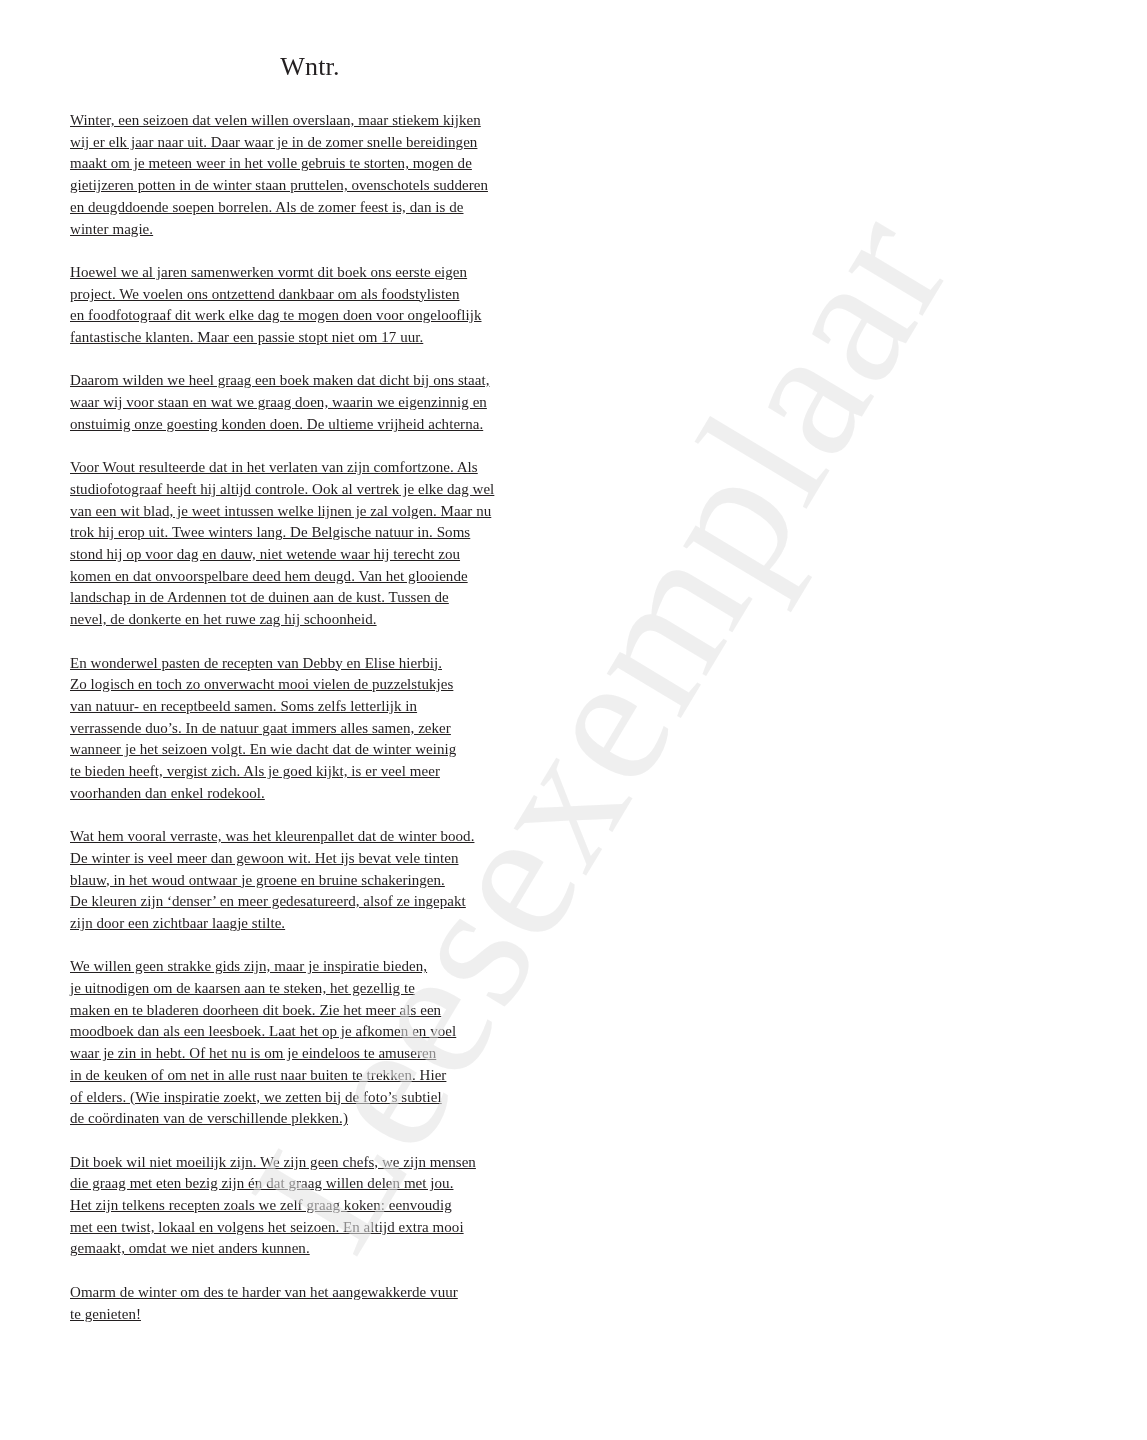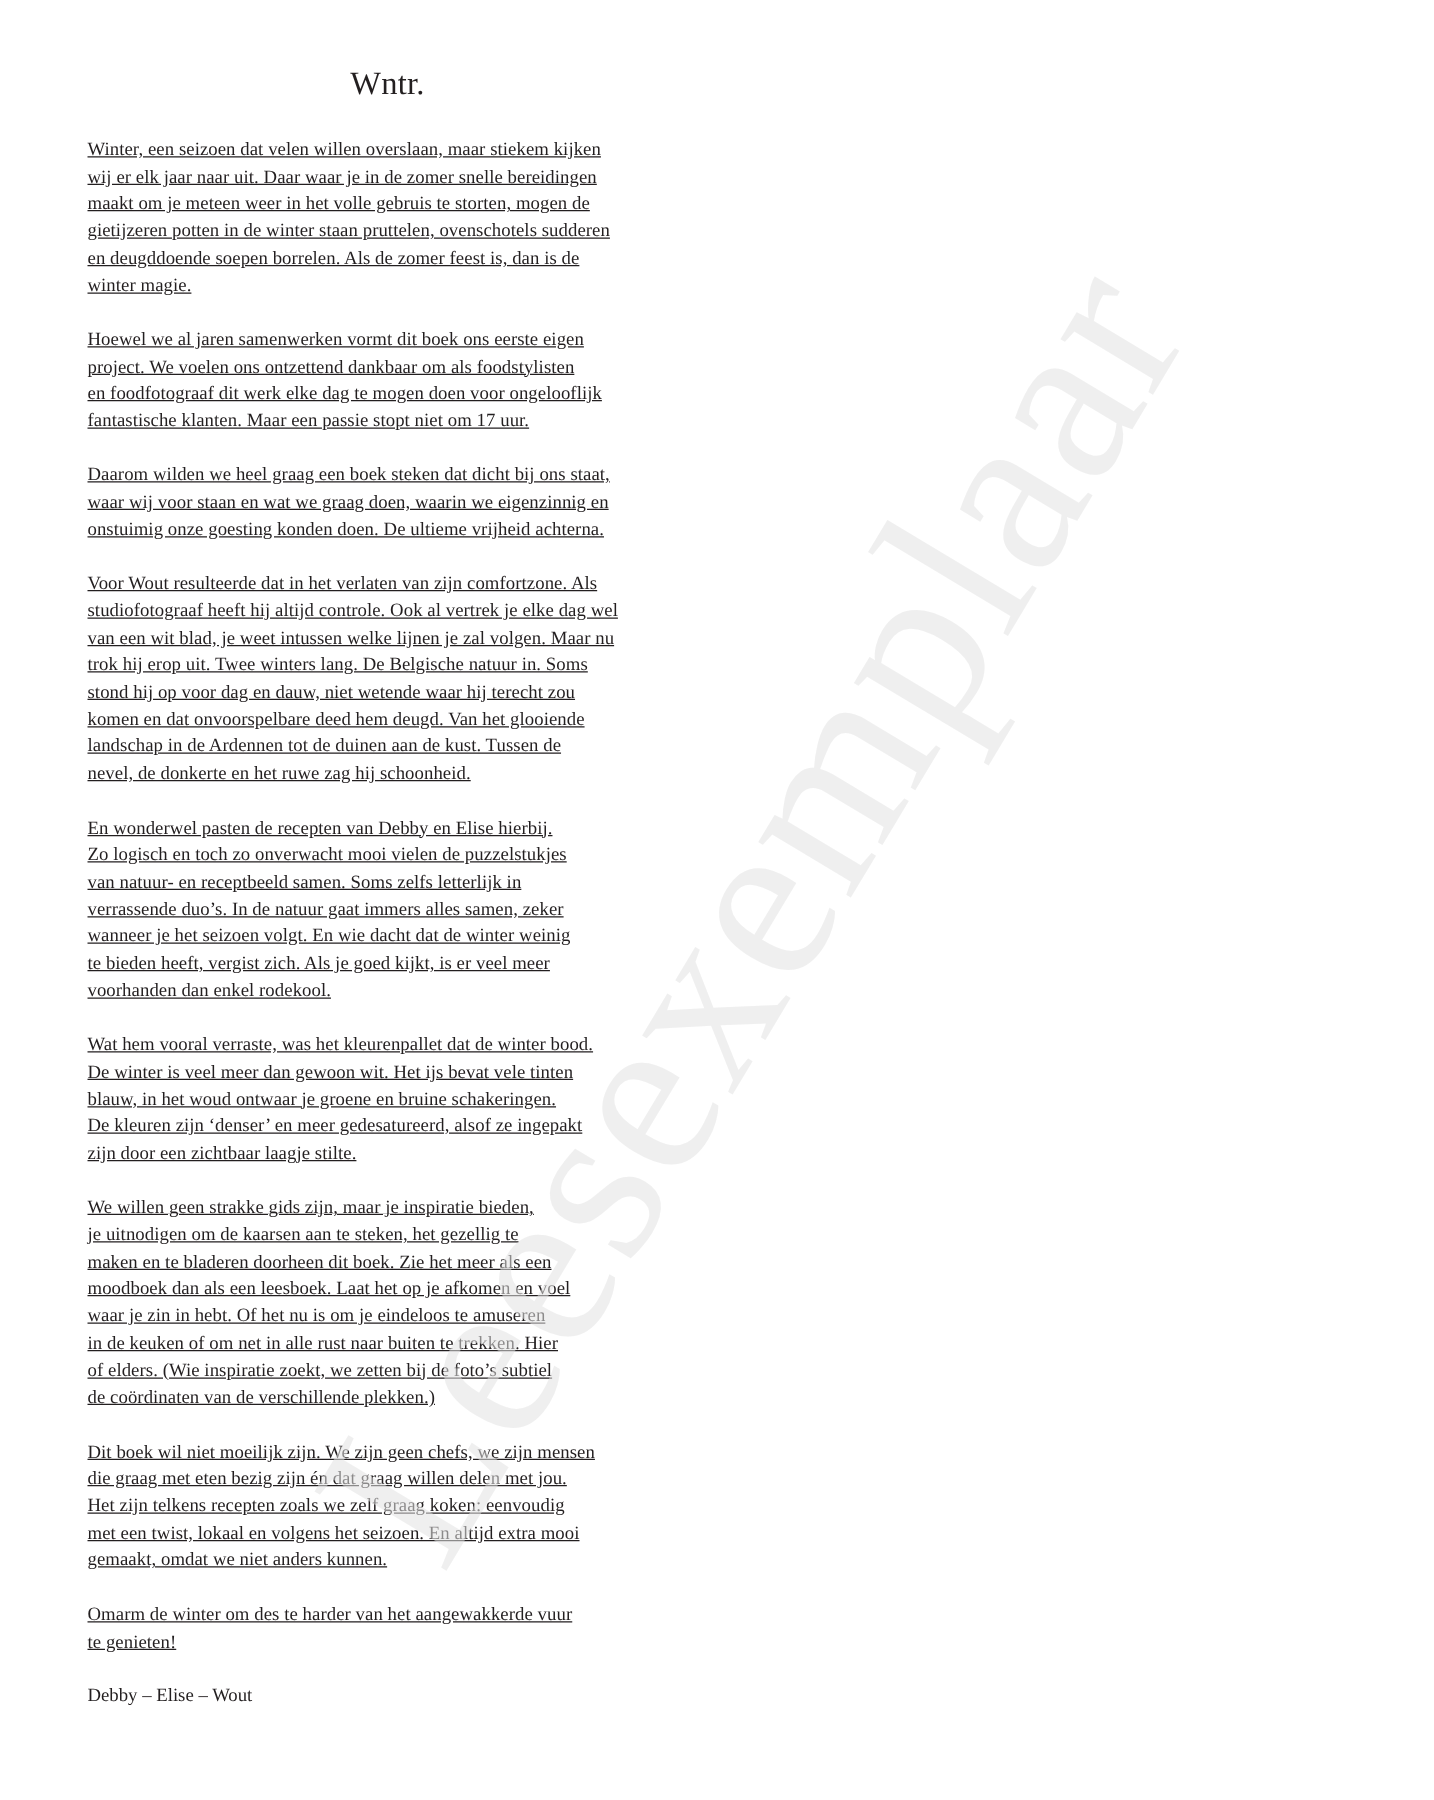--- a/index.html
+++ b/index.html
@@ -67,21 +67,21 @@
   <p class="para">Winter, een seizoen dat velen willen overslaan, maar stiekem kijken
 wij er elk jaar naar uit. Daar waar je in de zomer snelle bereidingen
 maakt om je meteen weer in het volle gebruis te storten, mogen de
 gietijzeren potten in de winter staan pruttelen, ovenschotels sudderen
 en deugddoende soepen borrelen. Als de zomer feest is, dan is de
 winter magie.</p>
   <p class="para">Hoewel we al jaren samenwerken vormt dit boek ons eerste eigen
 project. We voelen ons ontzettend dankbaar om als foodstylisten
 en foodfotograaf dit werk elke dag te mogen doen voor ongelooflijk
 fantastische klanten. Maar een passie stopt niet om 17 uur.</p>
-  <p class="para">Daarom wilden we heel graag een boek steken dat dicht bij ons staat,
+  <p class="para">Daarom wilden we heel graag een boek maken dat dicht bij ons staat,
 waar wij voor staan en wat we graag doen, waarin we eigenzinnig en
 onstuimig onze goesting konden doen. De ultieme vrijheid achterna.</p>
   <p class="para">Voor Wout resulteerde dat in het verlaten van zijn comfortzone. Als
 studiofotograaf heeft hij altijd controle. Ook al vertrek je elke dag wel
 van een wit blad, je weet intussen welke lijnen je zal volgen. Maar nu
 trok hij erop uit. Twee winters lang. De Belgische natuur in. Soms
 stond hij op voor dag en dauw, niet wetende waar hij terecht zou
 komen en dat onvoorspelbare deed hem deugd. Van het glooiende
 landschap in de Ardennen tot de duinen aan de kust. Tussen de
 nevel, de donkerte en het ruwe zag hij schoonheid.</p>
@@ -106,16 +106,15 @@
 of elders. (Wie inspiratie zoekt, we zetten bij de foto’s subtiel
 de coördinaten van de verschillende plekken.)</p>
   <p class="para">Dit boek wil niet moeilijk zijn. We zijn geen chefs, we zijn mensen
 die graag met eten bezig zijn én dat graag willen delen met jou.
 Het zijn telkens recepten zoals we zelf graag koken: eenvoudig
 met een twist, lokaal en volgens het seizoen. En altijd extra mooi
 gemaakt, omdat we niet anders kunnen.</p>
   <p class="para">Omarm de winter om des te harder van het aangewakkerde vuur
 te genieten!</p>
 
-  <p class="signature">Debby – Elise – Wout</p>
 </div>
 
 <div class="watermark">Leesexemplaar</div>
 
 </body></html>

